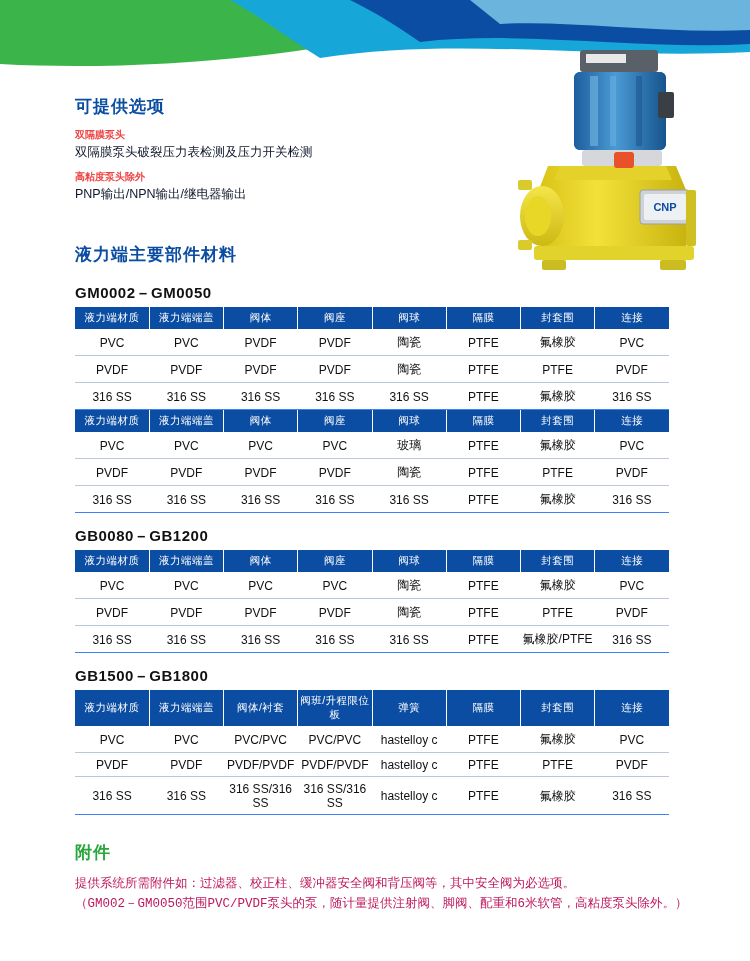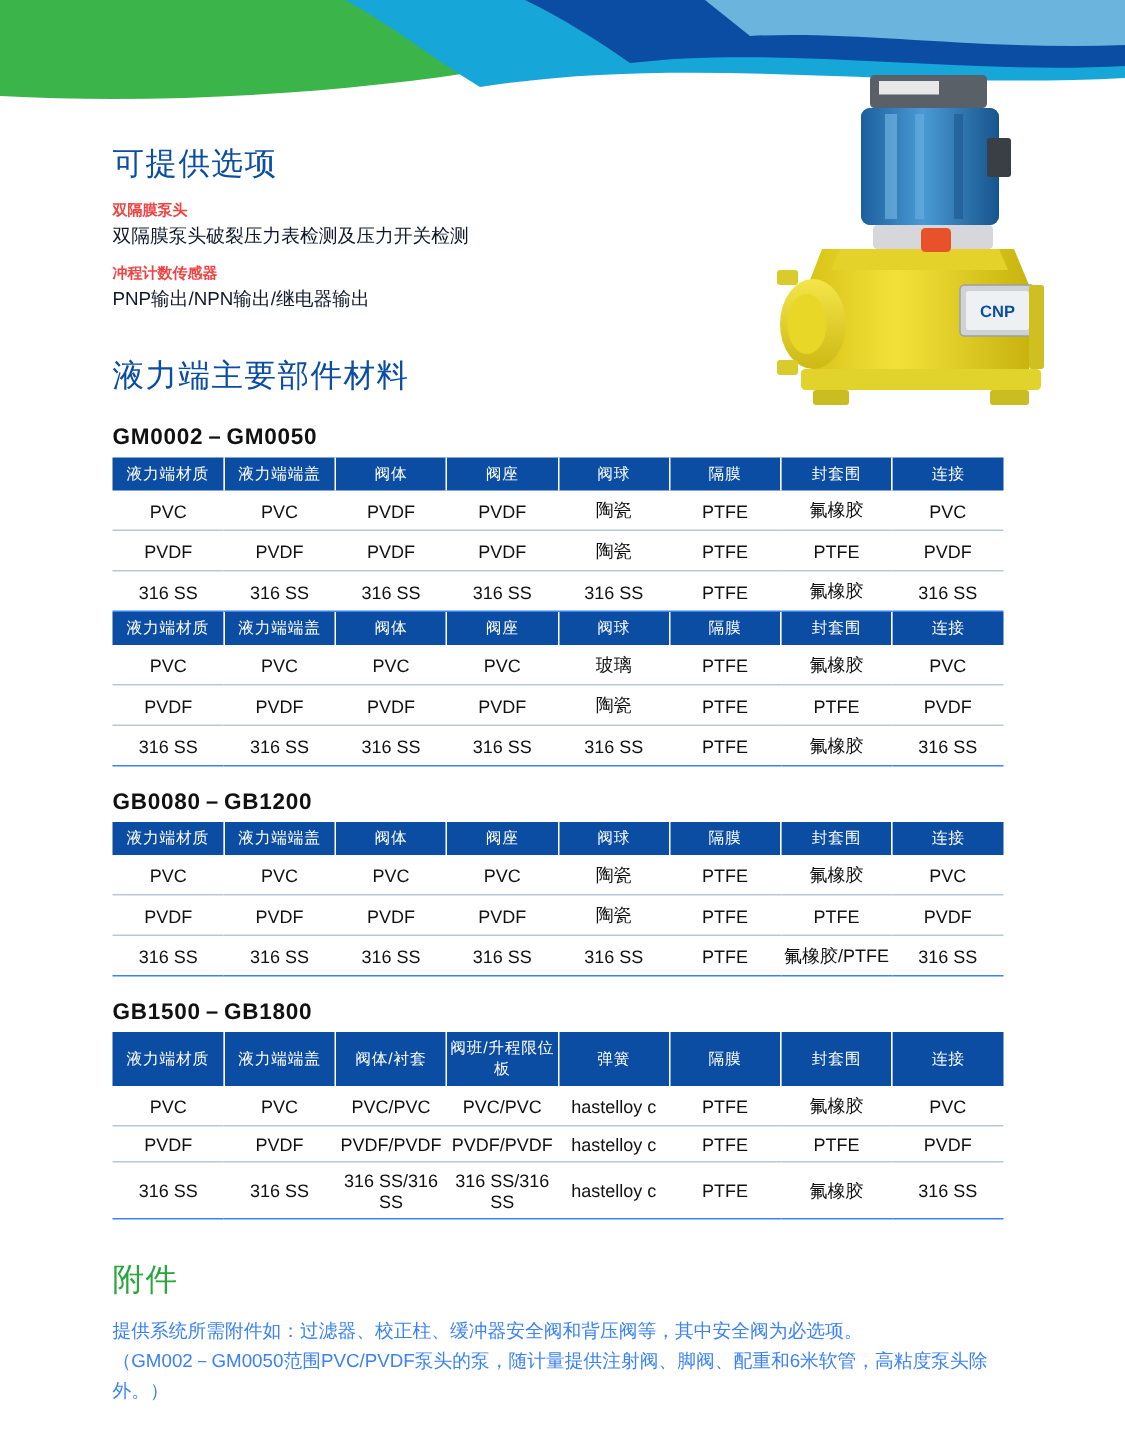--- a/index.html
+++ b/index.html
@@ -13,22 +13,22 @@
 
   
   .banner{position:absolute;top:0;left:0;width:750px;height:100px;overflow:hidden;}
   .banner svg{display:block;}
 
   
   .content{position:absolute;left:75px;top:95px;width:620px;}
 
   h2.section{
     color:#0b4da2;
-    font-size:21px;
-    font-weight:normal;
+    font-size:17px;
+    font-weight:bold;
     margin:0 0 10px 0;
     letter-spacing:1px;
   }
   h2.section.green{color:#2aa63c;}
 
   .subhead{
     font-size:10px;
     font-weight:bold;
     color:#ef4444;
     margin:0 0 2px 0;
@@ -80,23 +80,24 @@
     right:10px;
     top:40px;
     width:250px;
     height:245px;
     text-align:right;
   }
 
   
   .para{
     font-size:12.5px;
-    color:#3b82f6;
+    color:#be185d;
     line-height:1.6;
     margin:0;
+    font-family:Liberation Mono, monospace;
   }
   .blk{margin-top:26px;}
 </style>
 </head>
 <body>
 
 <div class="banner">
   <svg width="750" height="100" viewBox="0 0 750 100" xmlns="http://www.w3.org/2000/svg">
     <path d="M0,0 L750,0 L750,40 C600,46 470,22 330,46 C230,62 110,70 0,64 Z" fill="#3bb54a"></path>
     <path d="M230,0 L750,0 L750,52 C600,60 460,36 320,58 C290,40 260,16 230,0 Z" fill="#17a6d8"></path>
@@ -158,25 +159,25 @@
 
 <div class="content">
 
   <h2 class="section">可提供选项</h2>
 
   <div>
     <p class="subhead">双隔膜泵头</p>
     <p class="subtext">双隔膜泵头破裂压力表检测及压力开关检测</p>
   </div>
   <div>
-    <p class="subhead">冲程计数传感器</p>
+    <p class="subhead">高粘度泵头除外</p>
     <p class="subtext">PNP输出/NPN输出/继电器输出</p>
   </div>
 
-  <h2 class="section" style="margin-top:28px;">液力端主要部件材料</h2>
+  <h2 class="section" style="margin-top:40px;">液力端主要部件材料</h2>
 
   <div>
     <div class="model-title" style="margin-top:18px;">GM0002－GM0050</div>
     <table class="mat">
       <thead>
           <tr>
         <th>液力端材质</th>
         <th>液力端端盖</th>
         <th>阀体</th>
         <th>阀座</th>

